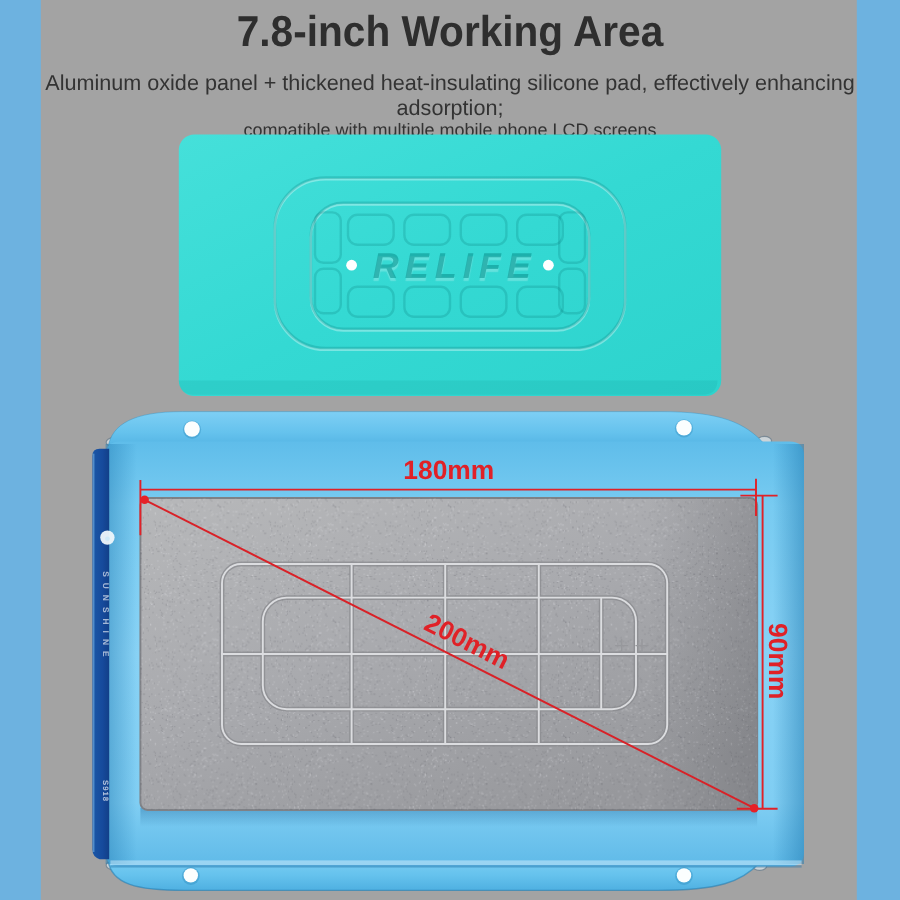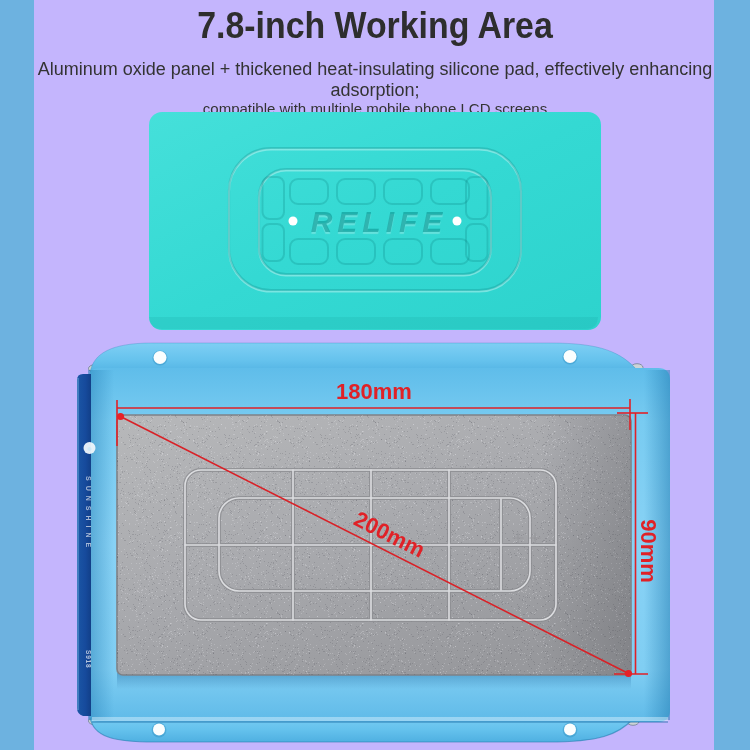--- a/index.html
+++ b/index.html
@@ -1,16 +1,16 @@
 <!DOCTYPE html>
 <html><head>
 <meta charset="utf-8">
 <style>
   html,body{margin:0;padding:0;background:#fff;}
-  #page{position:relative;width:750px;height:750px;overflow:hidden;background:#c4b5fd;
+  #page{position:relative;width:750px;height:750px;overflow:hidden;background:#a3a3a3;
         font-family:"Liberation Sans", sans-serif;}
   .abs{position:absolute;}
 </style>
 </head>
 <body>
 <div id="page">
 
   <div class="abs" style="left:0;top:0;width:34px;height:750px;background:#6db2e0;"></div>
 
   <div class="abs" style="left:714px;top:0;width:36px;height:750px;background:#6db2e0;"></div>

